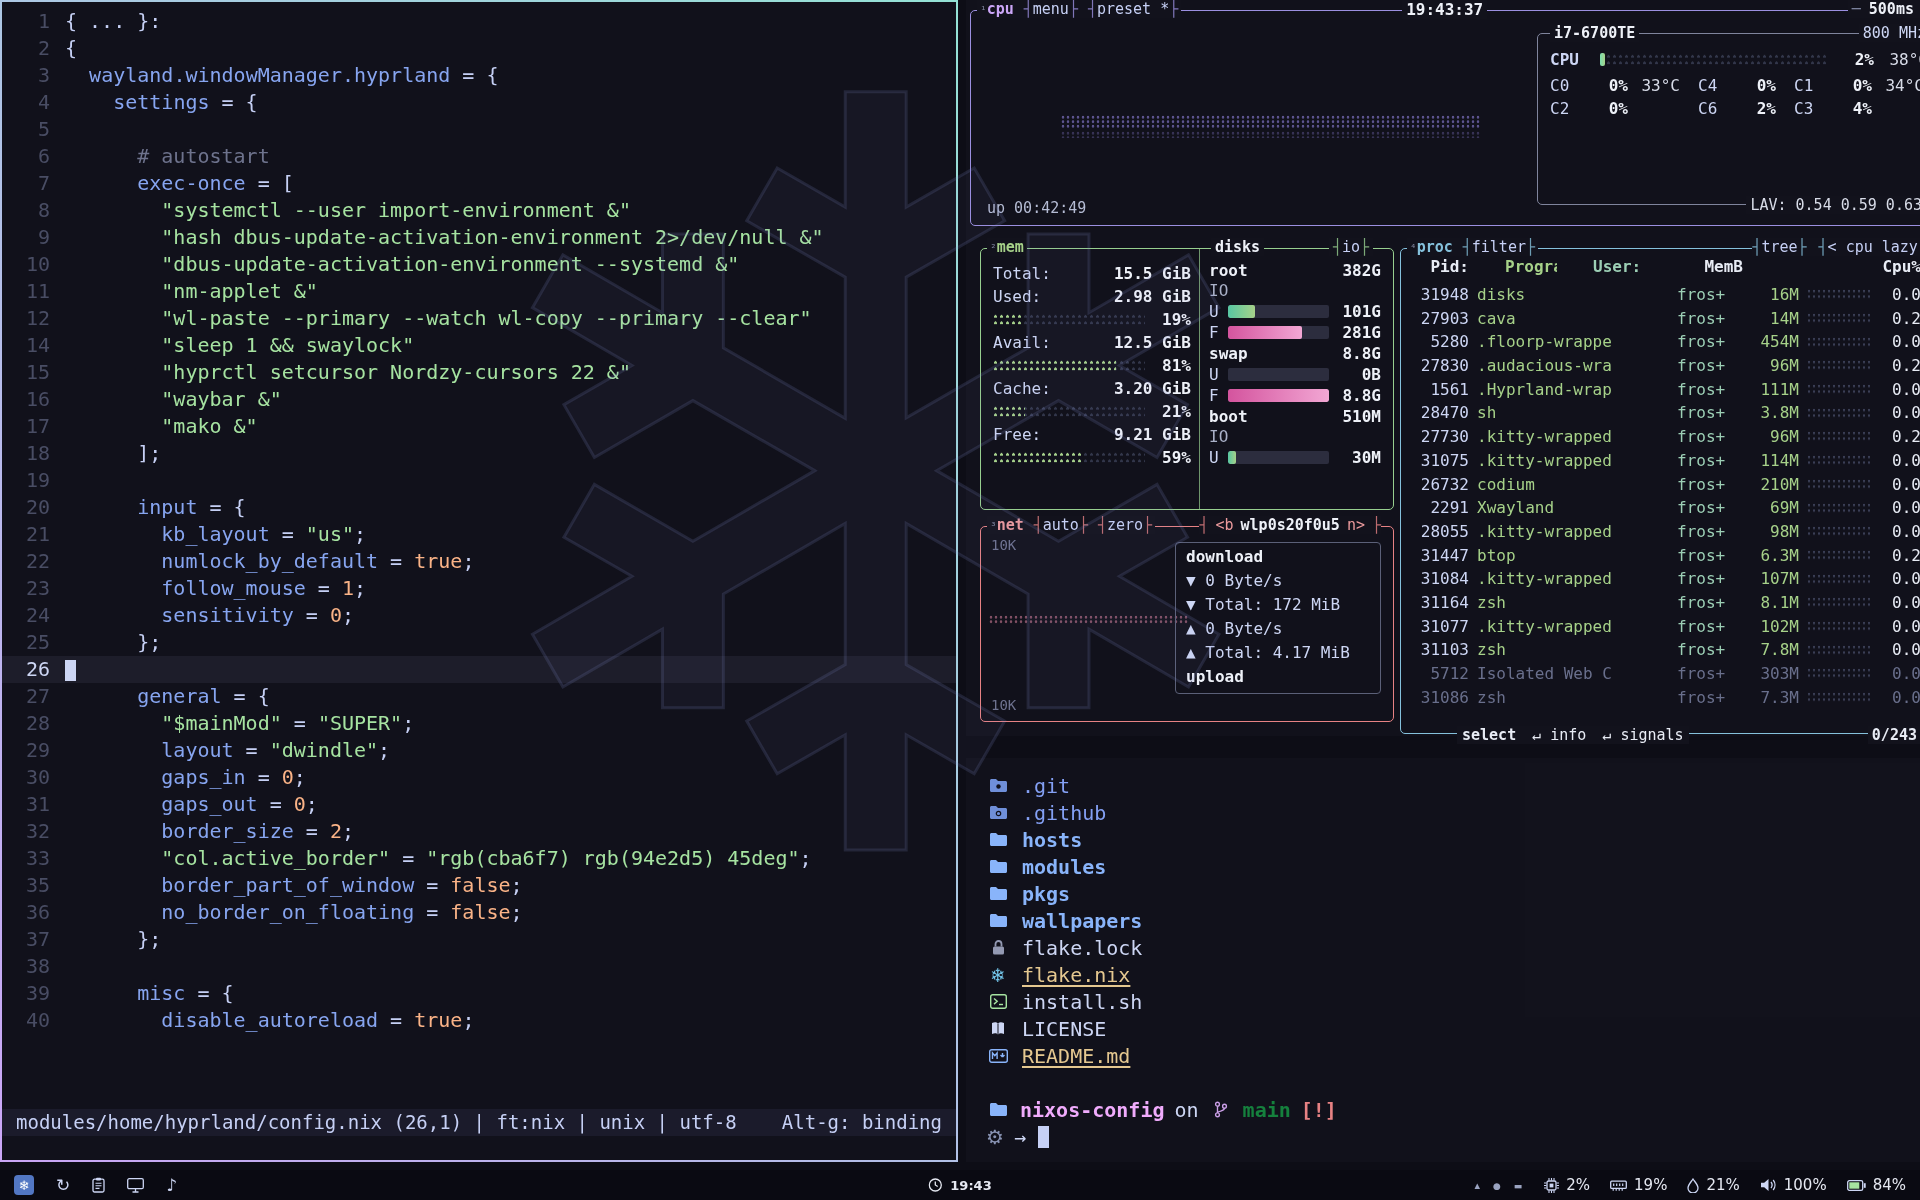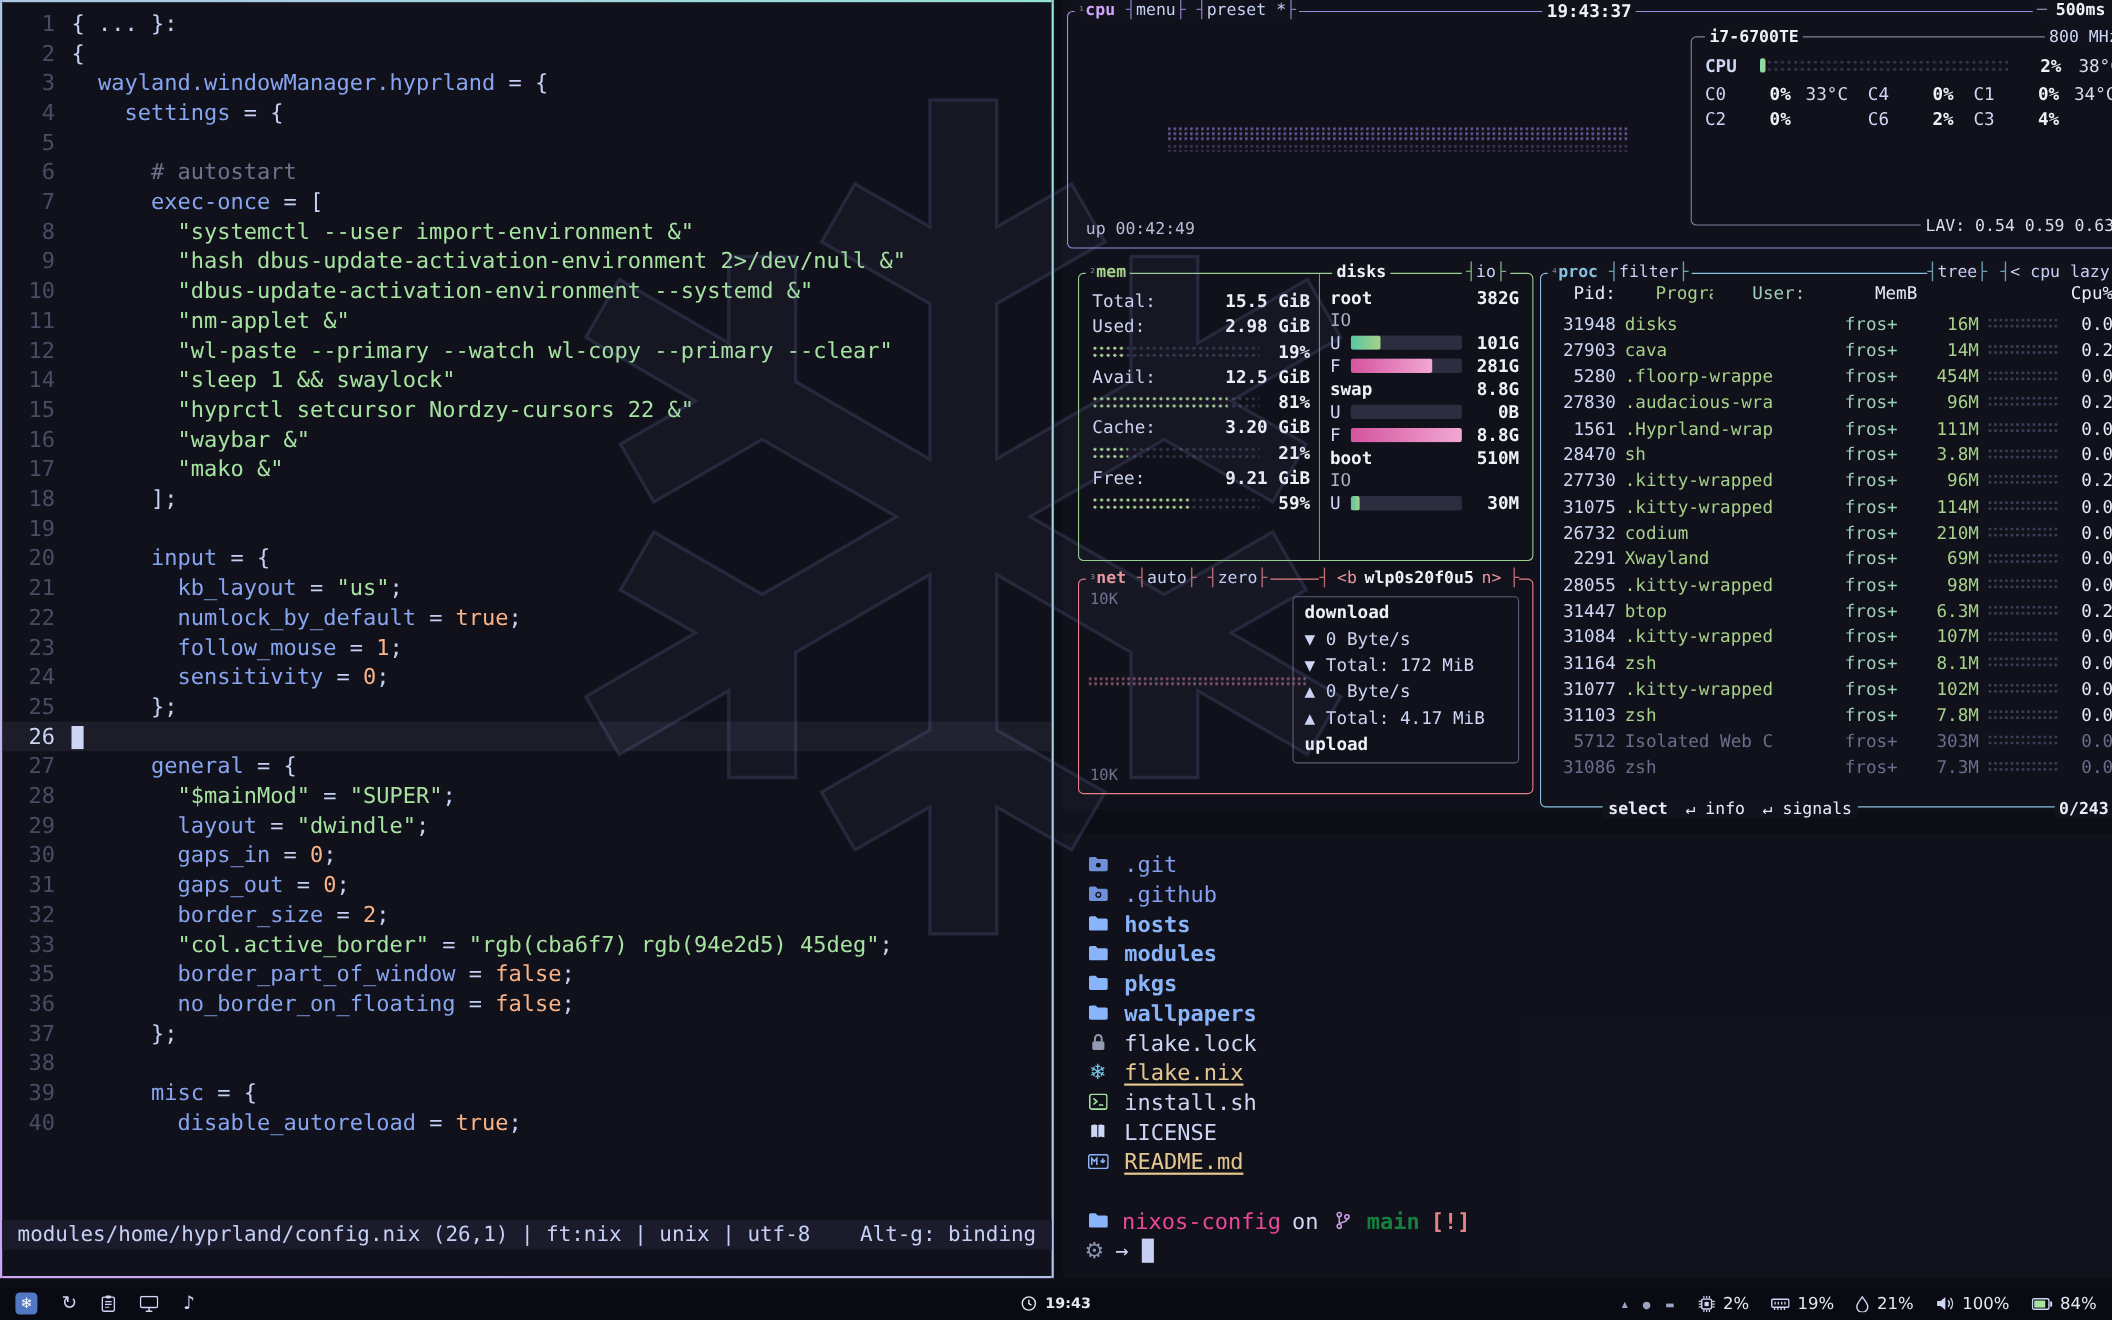--- a/index.html
+++ b/index.html
@@ -102,21 +102,21 @@
   .ngraph{position:absolute;left:8px;top:88px;width:200px;height:9px;
     background-image:radial-gradient(circle at 2px 2px,rgba(242,143,173,.5) 1.2px,transparent 1.6px);background-size:5px 4.5px;}
   .netinfo{position:absolute;right:12px;top:15px;width:206px;height:152px;border:1px solid #5b6078;
            border-radius:4px;padding:2px 10px;box-sizing:border-box;font-size:16px;}
   .ni-h{font-weight:bold;color:#eef1f8;height:24px;line-height:24px;}
   .ni-r{color:#cdd6f4;height:24px;line-height:24px;}
 
   .box-proc{left:434px;top:248px;width:506px;height:484px;padding-left:48px;--bd:#85c1dc;}
   .btitle-r{position:absolute;top:-11px;right:10px;background:#12121c;display:flex;gap:12px;font-size:15px;}
   .pgrid{display:grid;grid-template-columns:56px minmax(0,1fr) 62px 52px 64px 42px;column-gap:8px;}
-  .phead{position:absolute;top:8px;left:12px;right:34px;font-weight:normal;color:#e8ecf5;font-size:16px;gap:36px;}
+  .phead{position:absolute;top:8px;left:12px;right:34px;font-weight:bold;color:#e8ecf5;font-size:16px;gap:36px;}
   .phead .pmem,.phead .pcpu,.phead .ppid{color:#e8ecf5;}
   .prows{position:absolute;top:34px;left:12px;right:34px;bottom:16px;overflow:hidden;}
   .prow{height:23.7px;line-height:23.7px;font-size:16px;}
   .ppid{text-align:right;color:#cdd6f4;}
   .pprog{color:#a6d189;white-space:nowrap;overflow:hidden;}
   .puser{color:#9ccfb5;}
   .pmem{text-align:right;color:#a6d189;}
   .pmeter{align-self:center;height:11px;border-radius:2px;
     background-image:radial-gradient(circle at 2px 2px,#3a3e55 1.1px,transparent 1.5px);background-size:5px 5.5px;}
   .pcpu{text-align:right;color:#e8ecf5;}
@@ -133,21 +133,21 @@
   .filelist{position:absolute;left:20px;top:14px;}
   .frow{height:27px;display:flex;align-items:center;gap:12px;font-size:20px;}
   .ficon{width:24px;display:inline-flex;justify-content:center;align-items:center;}
   .glyph{font-family:"DejaVu Sans",sans-serif;}
   .st-blue{color:#84a0f4}
   .st-dir{color:#89b4fa;font-weight:bold}
   .st-fg{color:#cdd6f4}
   .st-link{color:#e5c890;text-decoration:underline;text-underline-offset:3px;}
   .prompt{position:absolute;left:20px;top:338px;height:27px;display:flex;align-items:center;gap:10px;font-size:20px;}
   .prompt2{position:absolute;left:20px;top:365px;height:27px;display:flex;align-items:center;gap:10px;font-size:20px;}
-  .p-dir{color:#ec4899;font-weight:normal;}
+  .p-dir{color:#f0abfc;font-weight:bold;}
   .p-on{color:#cdd6f4;}
   .p-branch{color:#15803d;font-weight:bold;}
   .p-flag{color:#e78284;font-weight:bold;}
   .p-gear{color:#8893b3;font-family:"DejaVu Sans",sans-serif;}
   .p-arrow{color:#cdd6f4;}
   .p-cursor{display:inline-block;width:11px;height:22px;background:#c6d0f5;margin-left:2px;}
 
   
   .bar{position:absolute;left:0;top:1170px;width:1920px;height:30px;background:#0a0a12;
        display:flex;align-items:center;z-index:10;font-family:"DejaVu Sans",sans-serif;}

